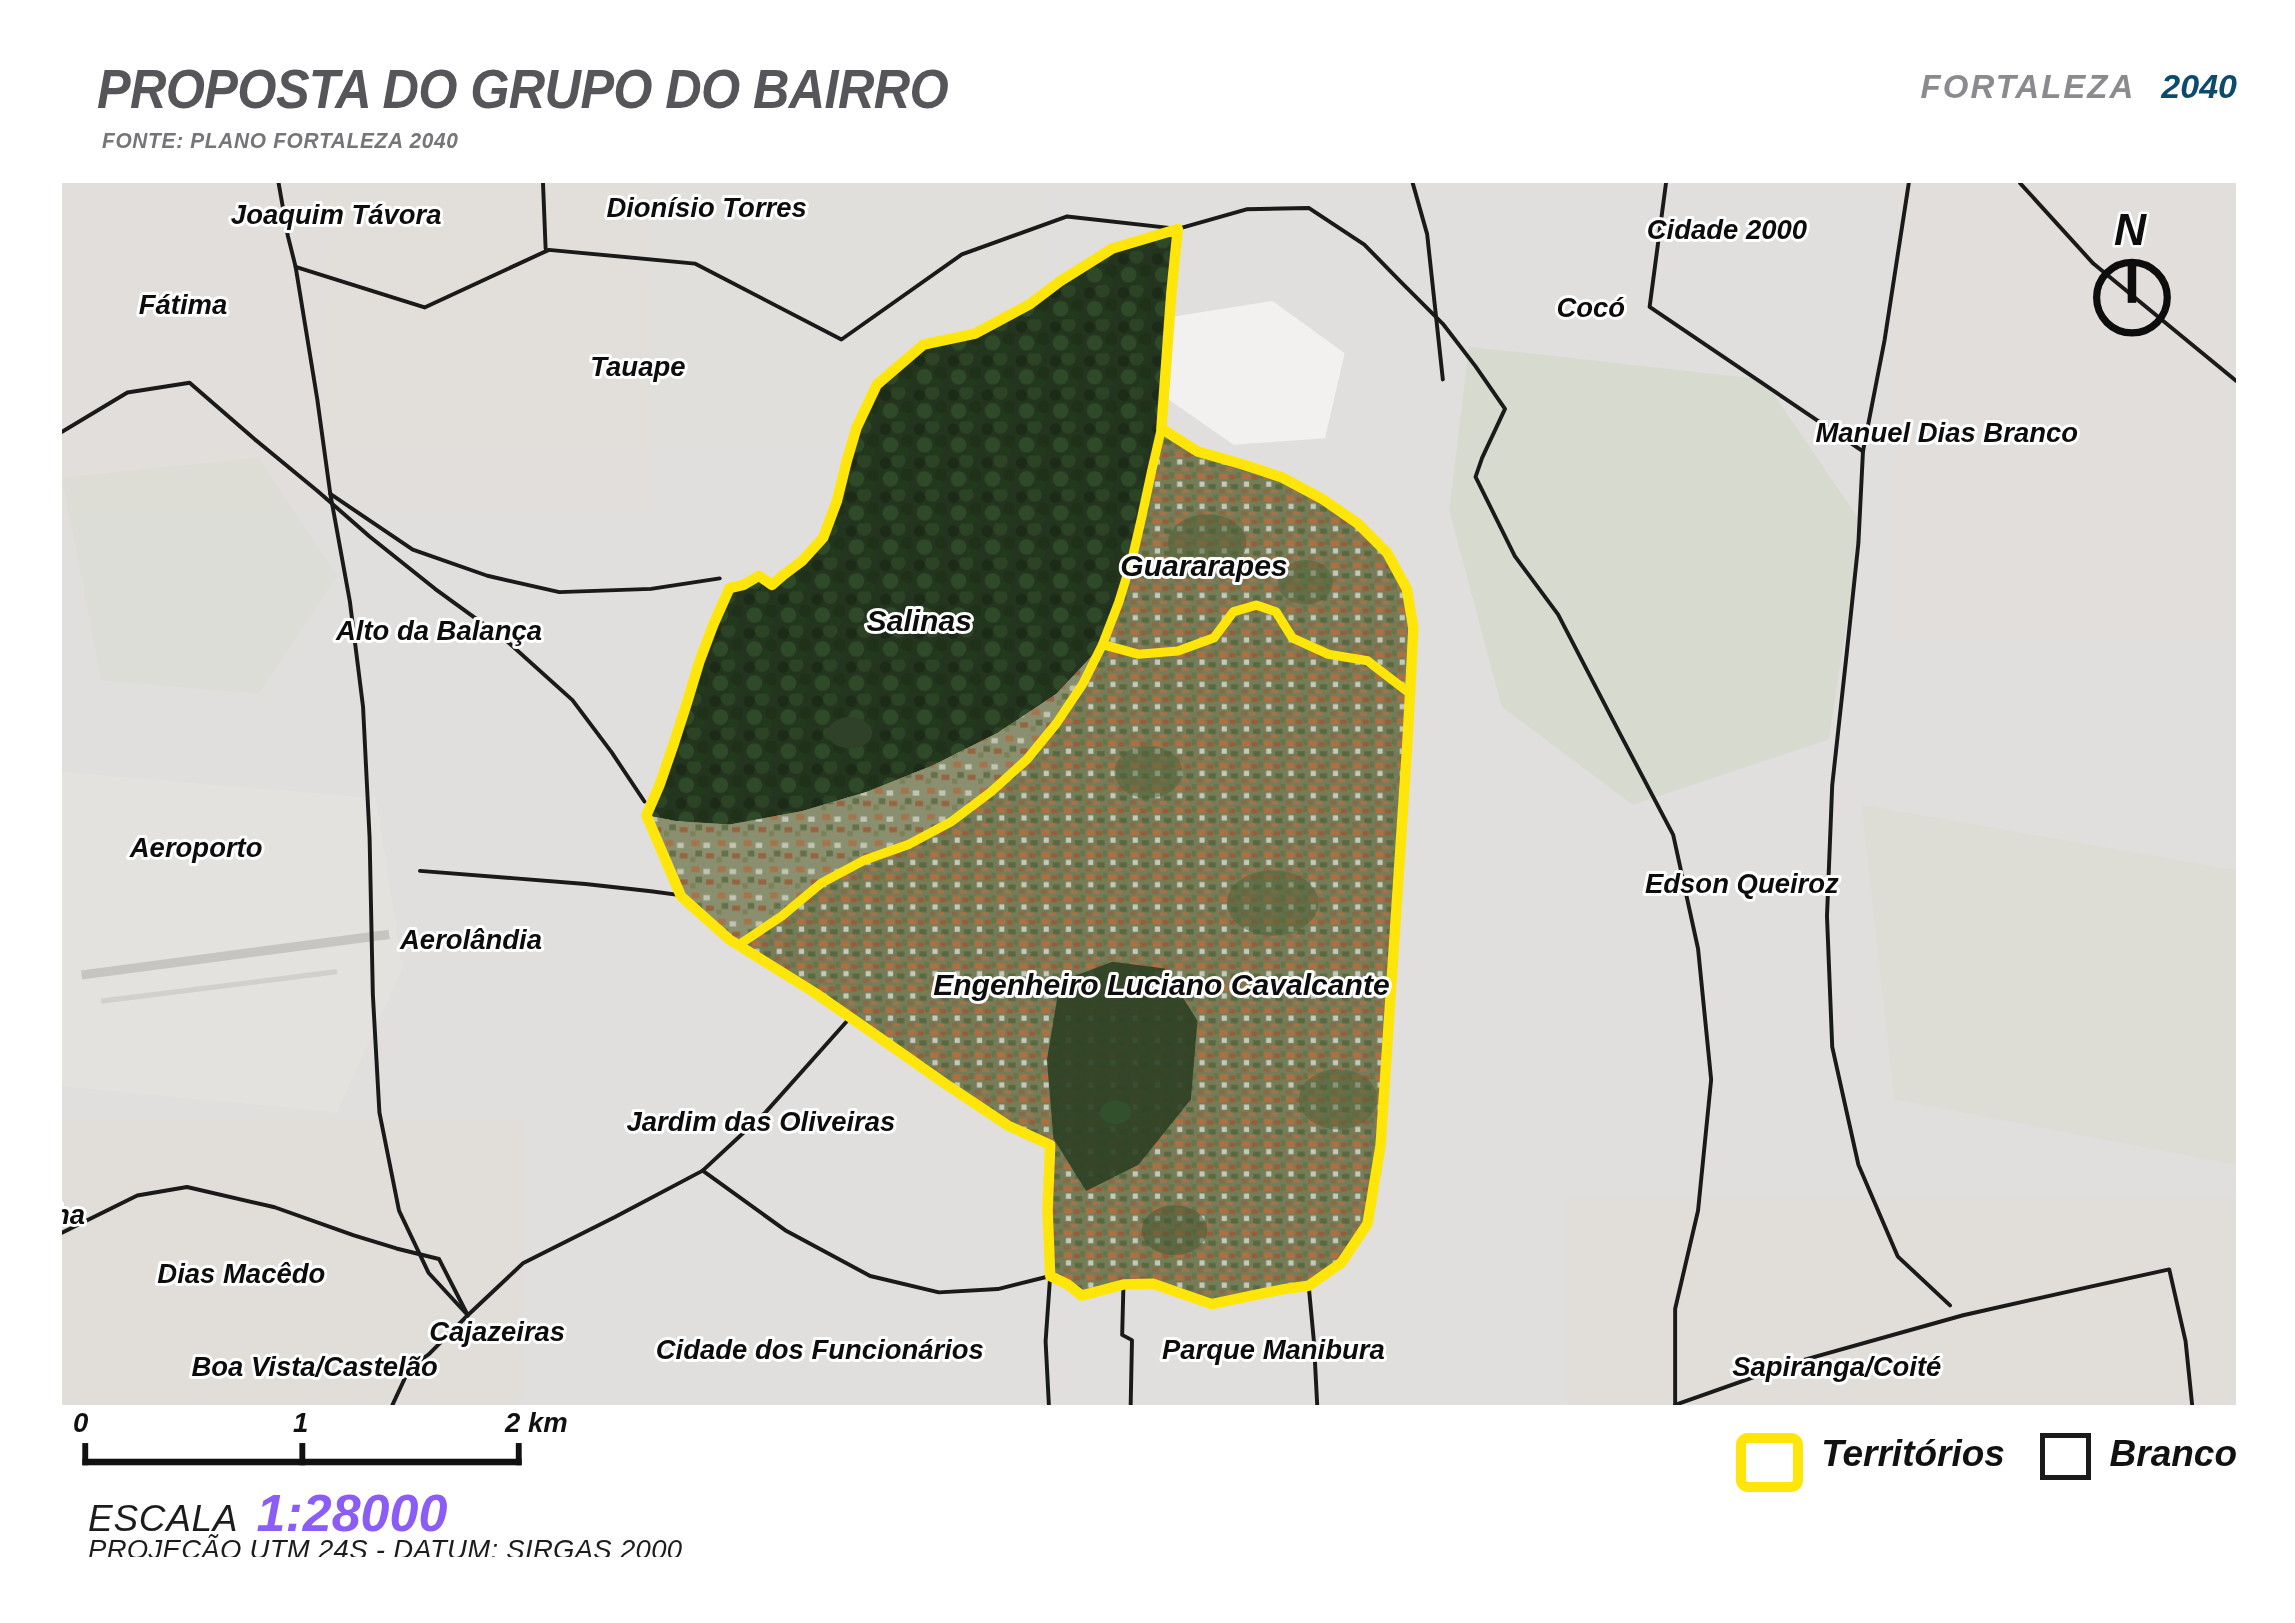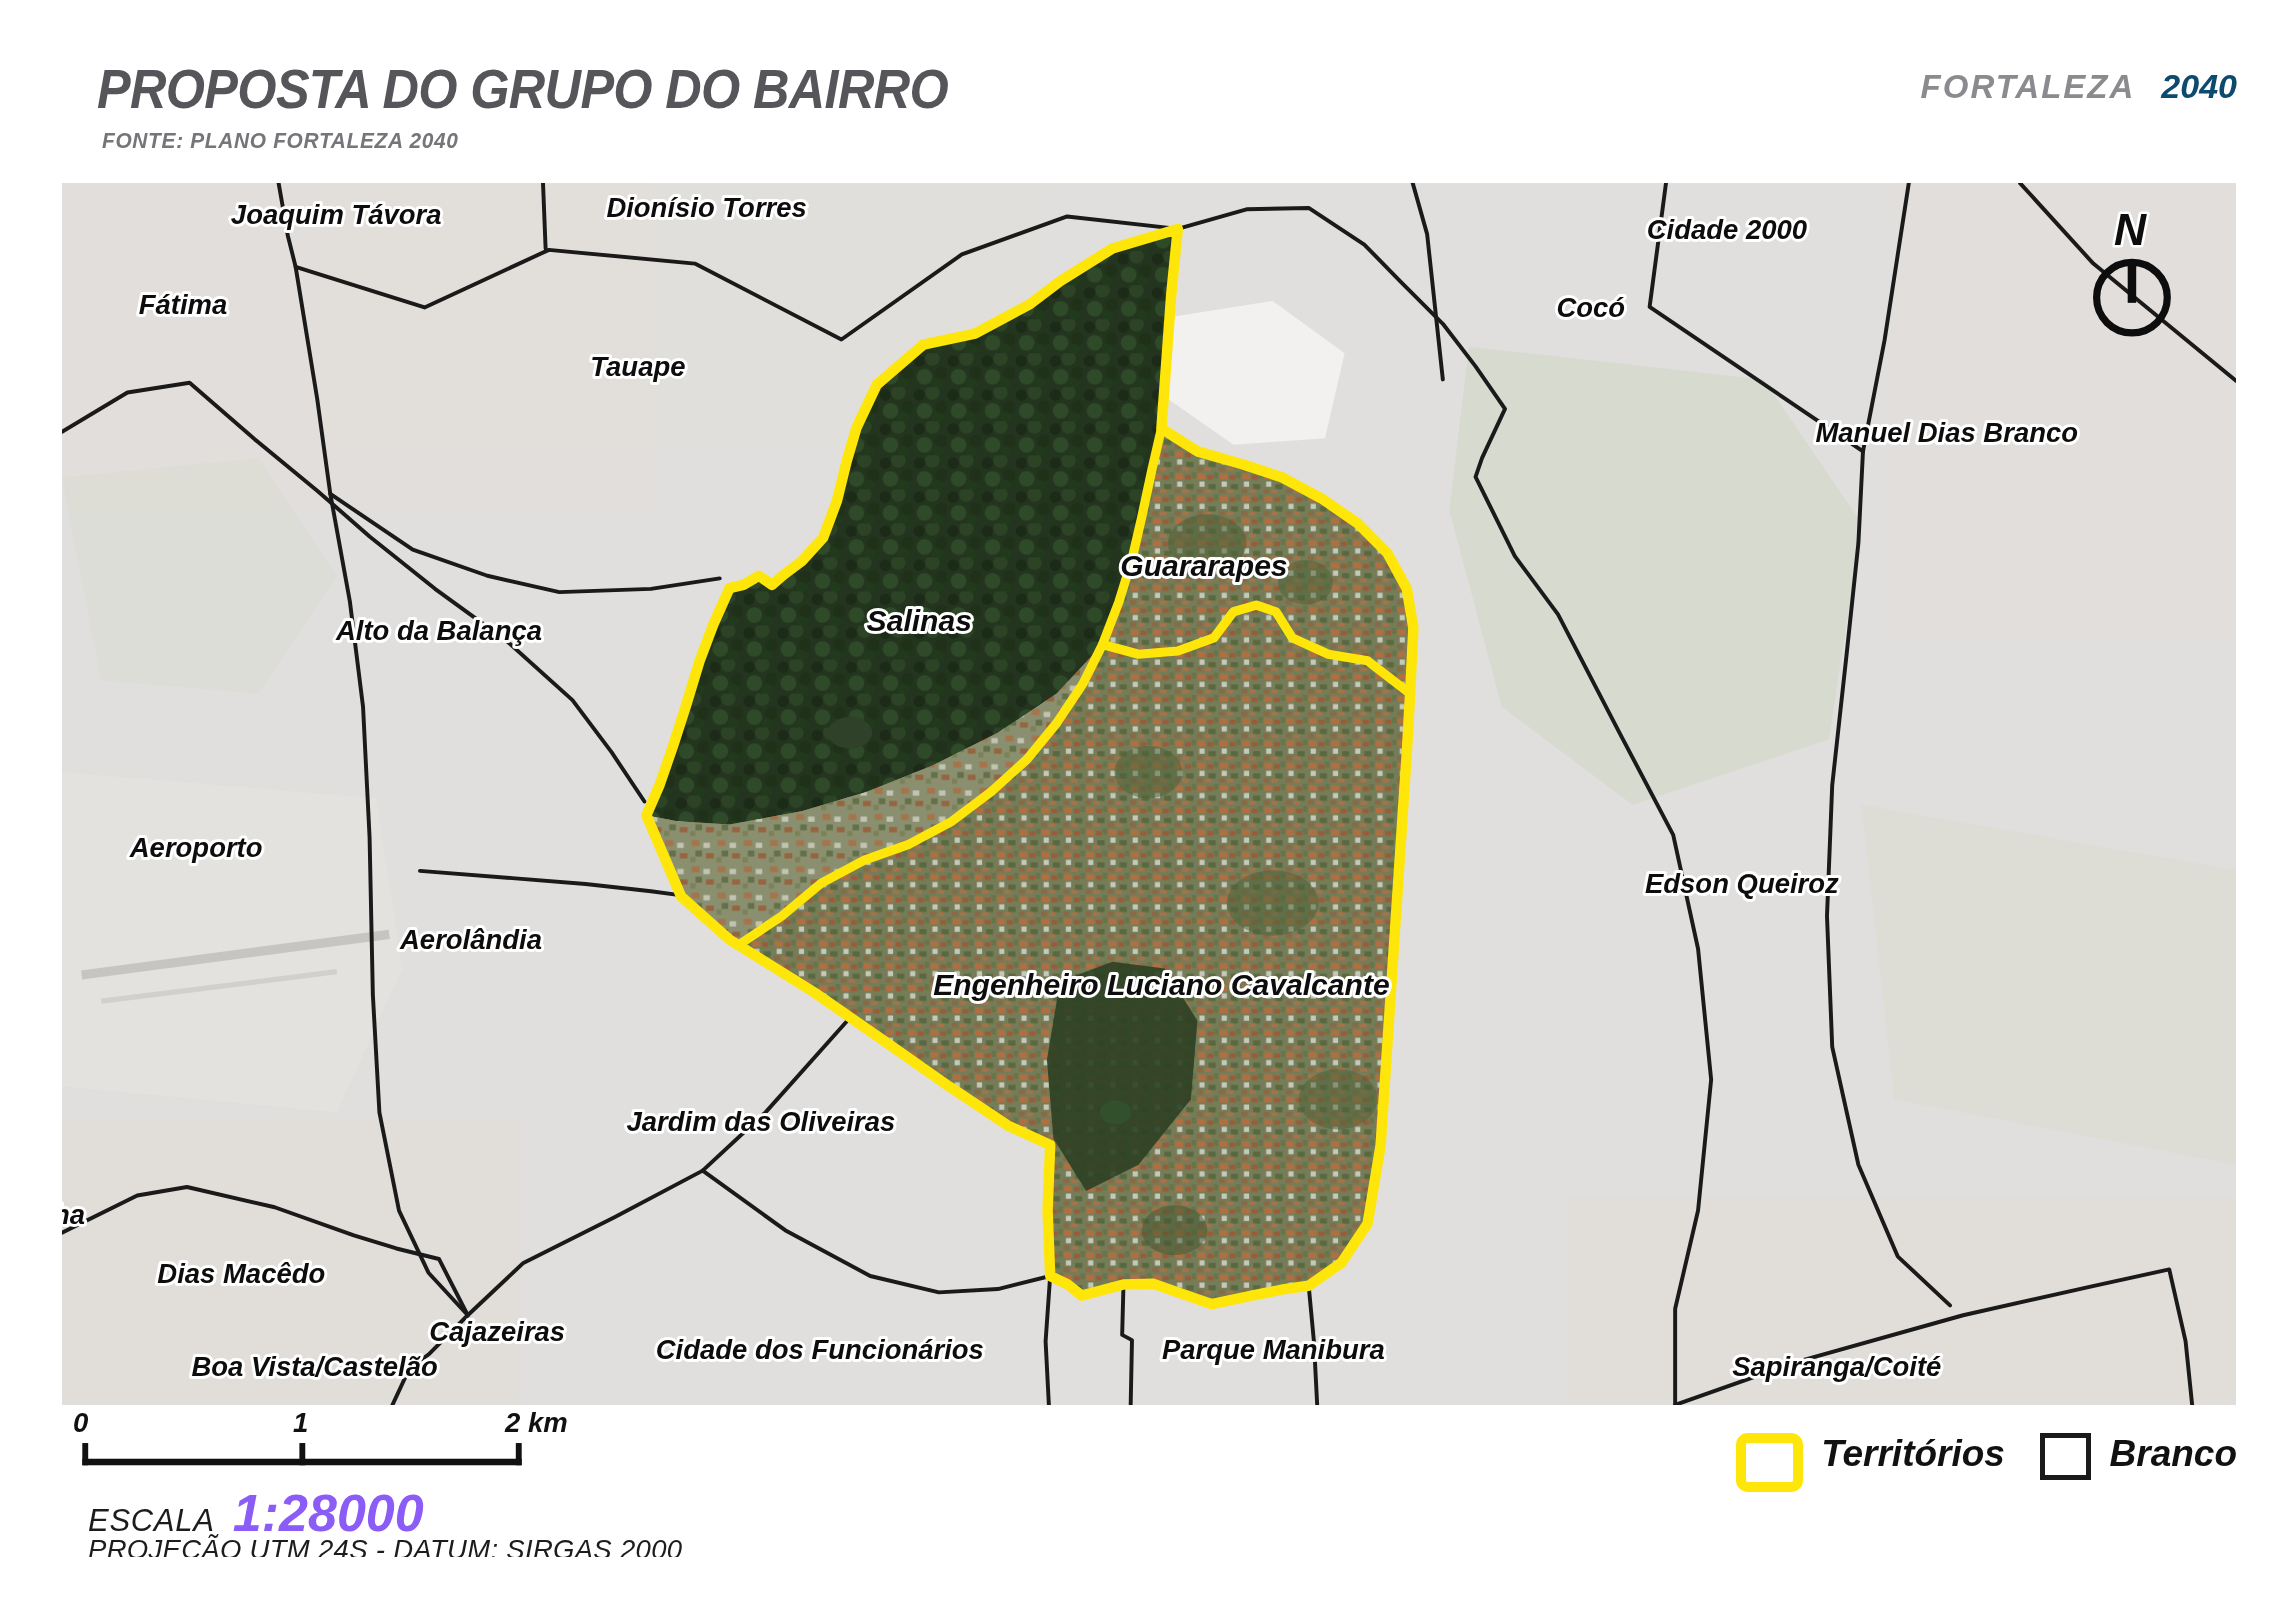--- a/index.html
+++ b/index.html
@@ -18,21 +18,21 @@
   .maplabel{font-family:"Liberation Sans",sans-serif;font-weight:bold;font-size:42px;fill:#0d0d0d;
             stroke:#ffffff;stroke-width:9px;paint-order:stroke;stroke-linejoin:round;text-anchor:middle;}
   .maplabel.terr{font-size:46px;}
   .maplabel.north{font-size:68px;stroke-width:8px;}
   .blk{fill:none;stroke:#1a1a1a;stroke-width:6px;stroke-linejoin:round;stroke-linecap:round;}
   .yel{fill:none;stroke:#ffe60a;stroke-width:16px;stroke-linejoin:round;stroke-linecap:round;}
   .yel2{fill:none;stroke:#ffe60a;stroke-width:14px;stroke-linejoin:round;stroke-linecap:round;}
   
   .sb-num{position:absolute;top:1407px;font-size:27.5px;font-weight:bold;color:#111;}
   .escala-row{position:absolute;left:88px;top:1483px;display:flex;align-items:baseline;gap:18.3px;}
-  .escala-label{font-size:31px;color:#1c1c1c;letter-spacing:0.7px;}
+  .escala-label{font-size:37px;color:#1c1c1c;letter-spacing:0.7px;}
   .escala-value{font-size:52px;font-weight:bold;color:#8b5cf6;}
   .projection{position:absolute;left:88px;top:1534px;font-size:27.5px;color:#1c1c1c;letter-spacing:0.3px;}
   .legend{position:absolute;right:58px;top:1433px;height:55px;display:flex;align-items:flex-start;gap:18.3px;}
   .sw-terr{width:47px;height:39px;border:10.5px solid #ffe60a;border-radius:11.8px;background:#fff;}
   .sw-bair{width:41px;height:37px;border:5.2px solid #1a1a1a;background:#fff;margin-left:17px;}
   .legend .lg-label{font-size:37px;font-weight:bold;color:#111;white-space:nowrap;}
 </style>
 </head>
 <body>
 

